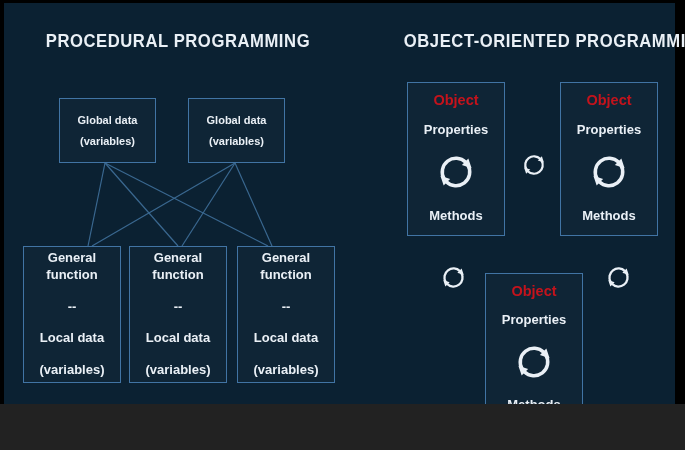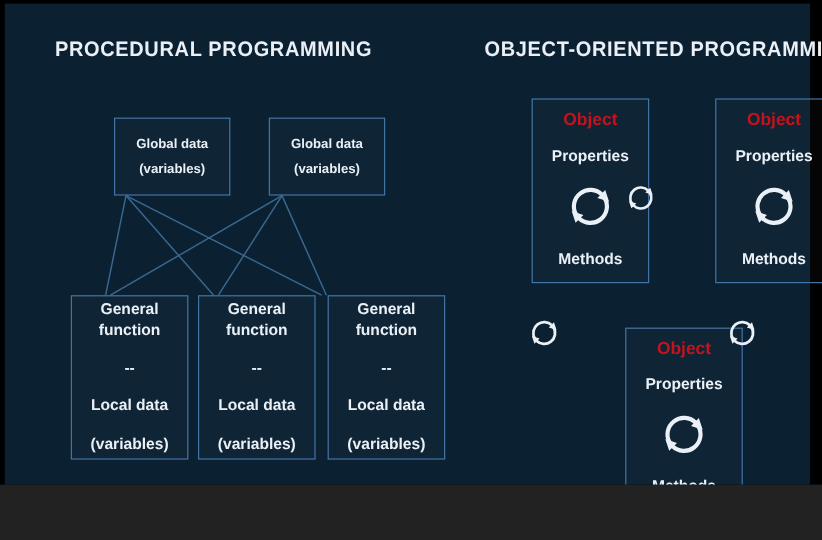--- a/index.html
+++ b/index.html
@@ -17,21 +17,21 @@
   .title{
     position:absolute;top:31px;width:270px;text-align:center;white-space:nowrap;
     color:var(--c-text,#eaf0f6);font-weight:bold;font-size:17.5px;letter-spacing:.6px;
     transform:scaleX(.95);transform-origin:center;
   }
   .box{
     position:absolute;box-sizing:border-box;
     border:1.5px solid var(--c-box_border,#4174a4);
     background:rgba(255,255,255,.018);
     color:var(--c-text,#eaf0f6);font-weight:bold;text-align:center;
-    display:flex;flex-direction:column;align-items:center;margin-left:36px;
+    display:flex;flex-direction:column;align-items:center;
   }
   .gbox{justify-content:center;gap:9px;font-size:11px;}
   .fbox{justify-content:space-evenly;font-size:13px;line-height:1.3;padding:0 1px;gap:12px;}
   .obox{justify-content:space-between;font-size:13px;padding:9px 2px 12px;}
   .obj-title{color:var(--c-object_red,#c4131c);font-size:14.5px;}
   .sync{color:var(--c-text,#eaf0f6);display:block;}
   .sync-abs{position:absolute;}
   .defs{position:absolute;width:0;height:0;overflow:hidden;}
 </style>
 </head>

